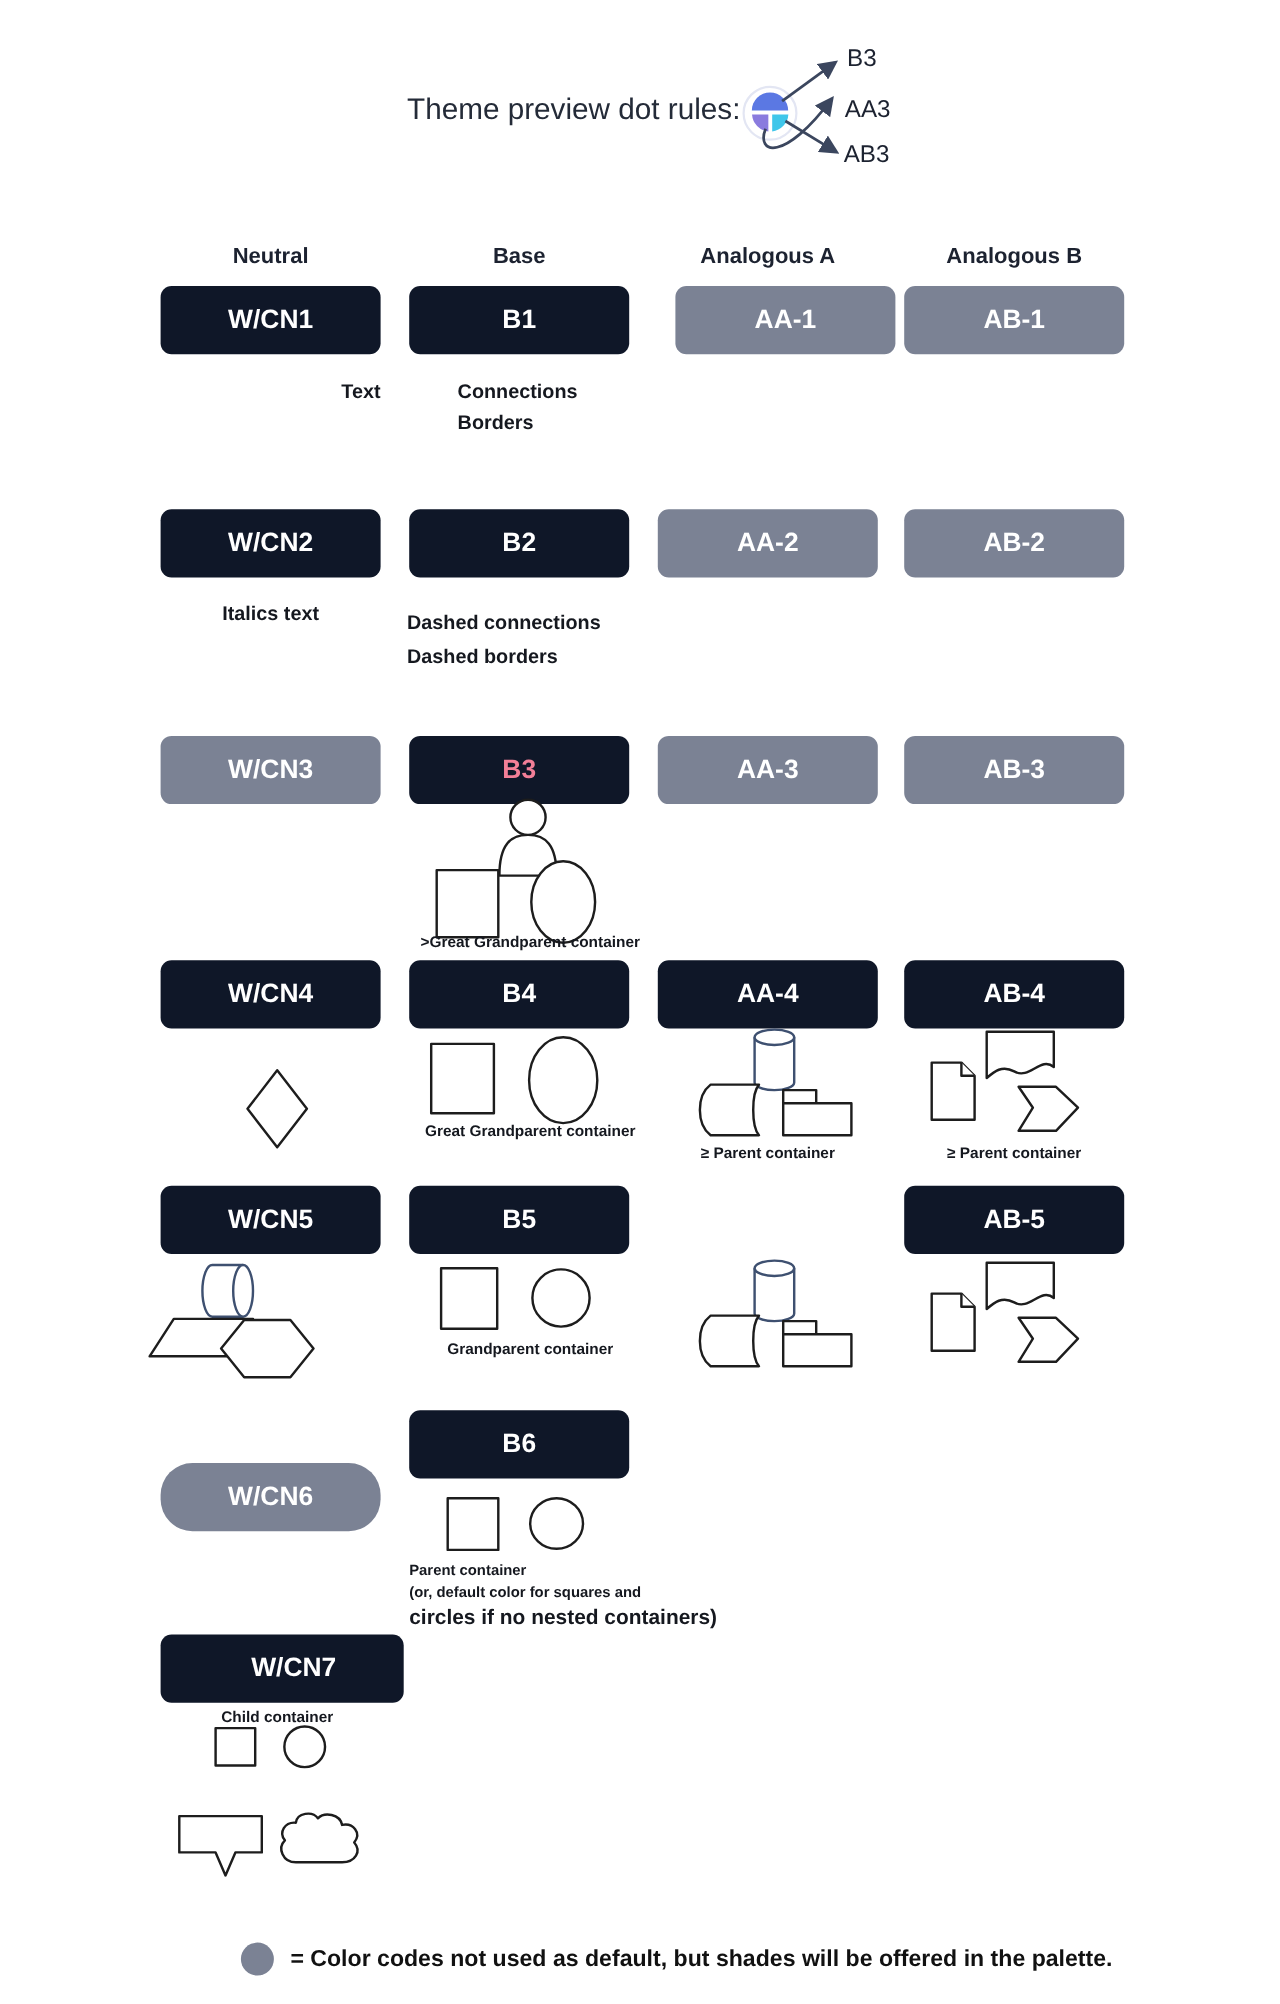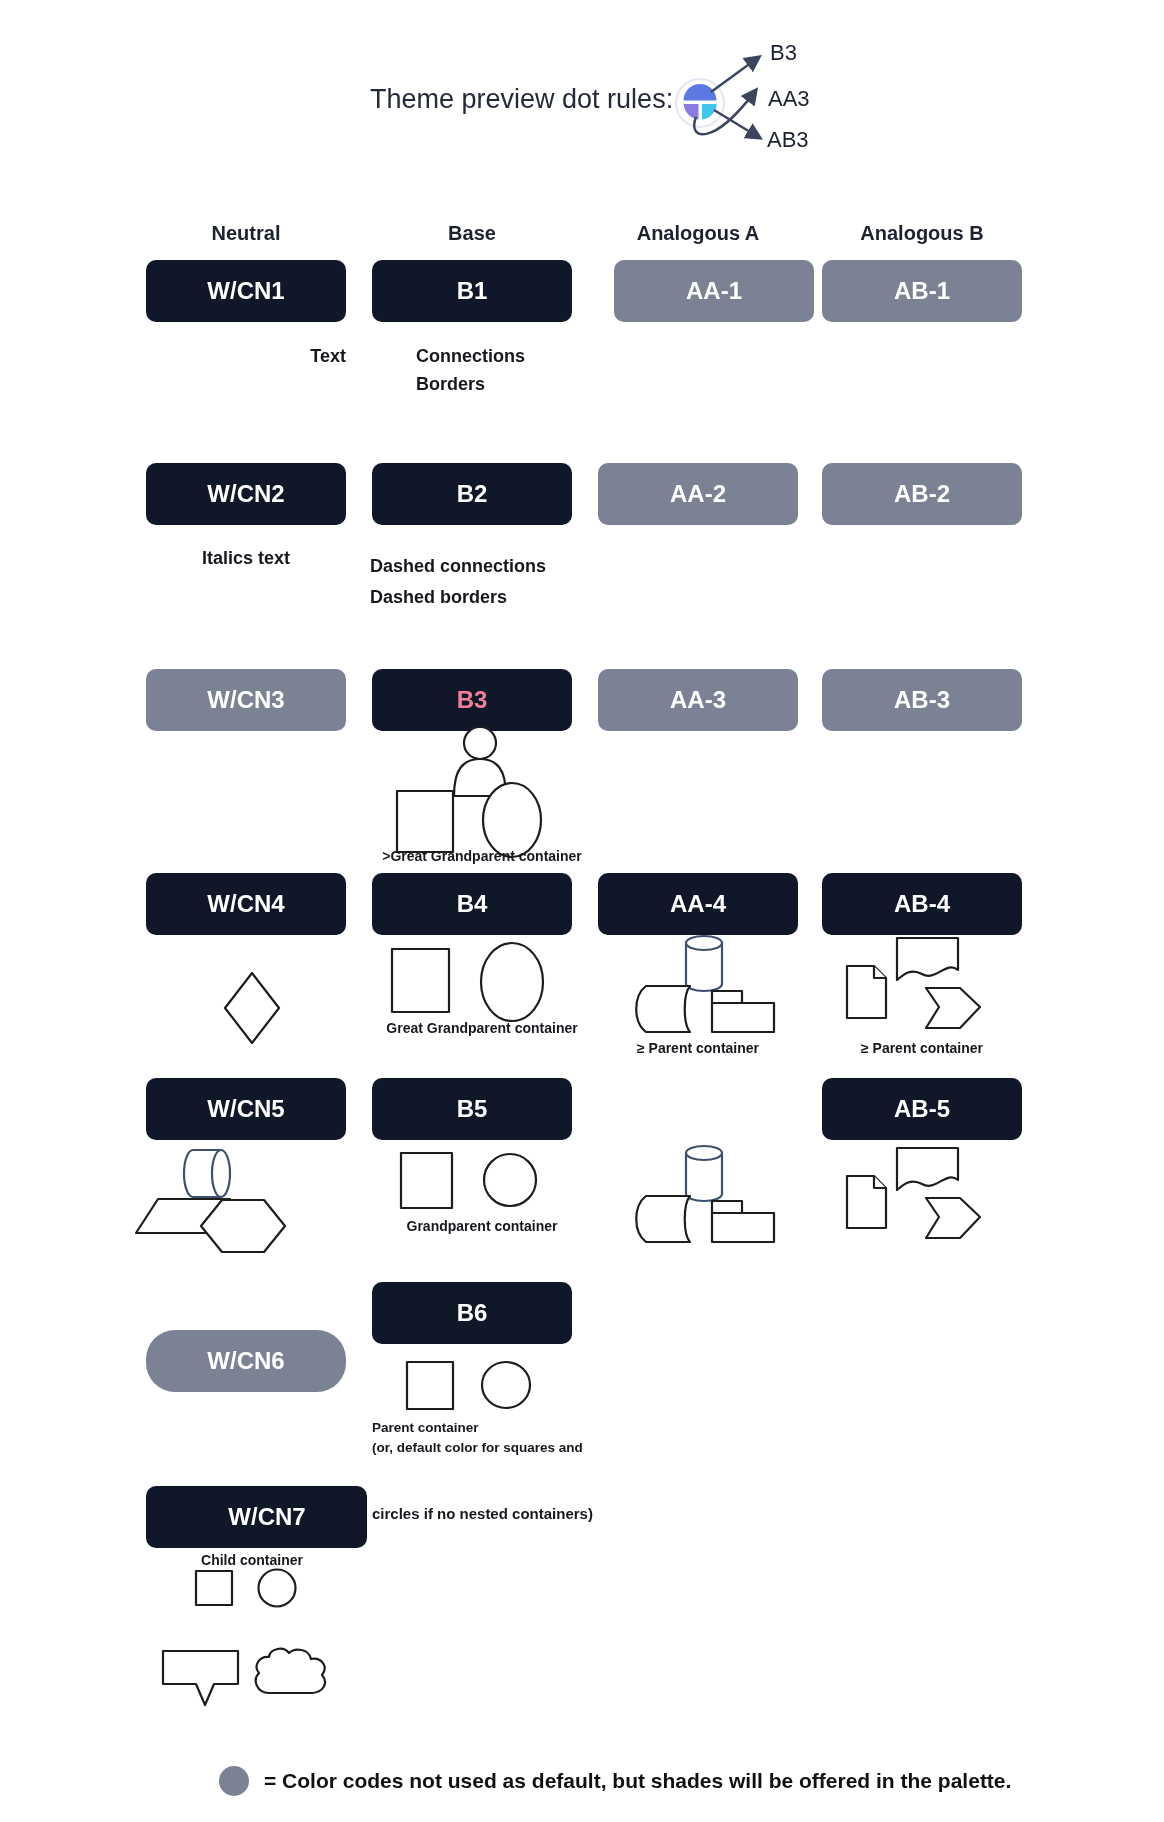--- a/index.html
+++ b/index.html
@@ -176,21 +176,21 @@
   <div class="pill dark" style="left:372px;top:1282px;">B6</div>
 
   <svg class="shape-svg" style="left:406px;top:1361px;" width="49" height="50">
     <rect class="shape" x="1" y="1" width="46" height="47"></rect>
   </svg>
   <svg class="shape-svg" style="left:481px;top:1361px;" width="52" height="50">
     <ellipse class="shape" cx="25" cy="24" rx="24" ry="23"></ellipse>
   </svg>
   <div class="cap-sm" style="left:372px;top:1420px;font-size:13.5px;">Parent container</div>
   <div class="cap-sm" style="left:372px;top:1440px;font-size:13.5px;">(or, default color for squares and</div>
-  <div class="cap-sm" style="left:372px;top:1460px;font-size:15px;margin-top:45px;">circles if no nested containers)</div>
+  <div class="cap-sm" style="left:372px;top:1460px;font-size:19px;">circles if no nested containers)</div>
 
   <div class="pill dark" style="left:146px;top:1486px;padding-left:21px;">W/CN7</div>
   <div class="cap-sm ctr" style="left:162px;top:1552px;width:180px;">Child container</div>
 
   <svg class="shape-svg" style="left:195px;top:1570px;" width="39" height="37">
     <rect class="shape" x="1" y="1" width="36" height="34"></rect>
   </svg>
   <svg class="shape-svg" style="left:257px;top:1568px;" width="40" height="40">
     <circle class="shape" cx="20" cy="20" r="18.5"></circle>
   </svg>

